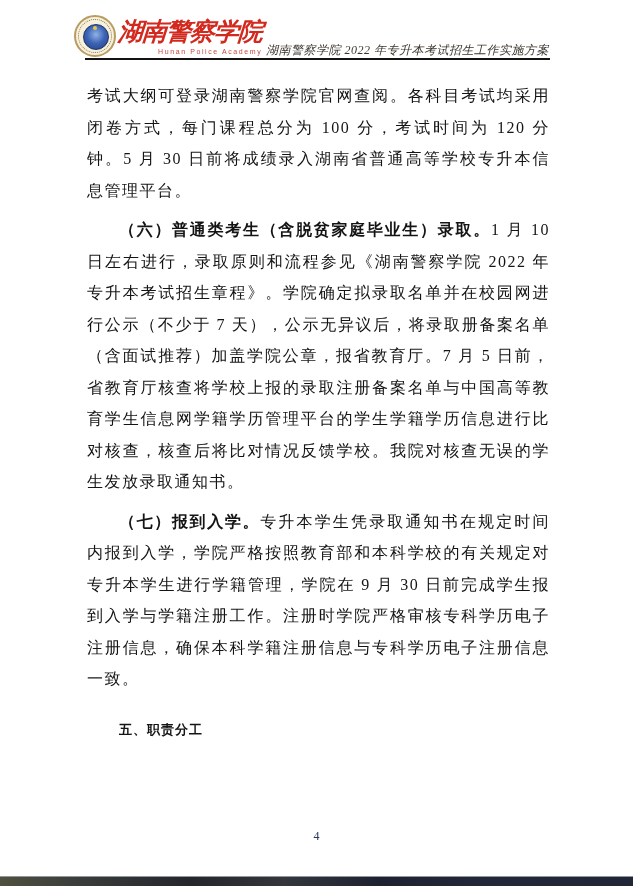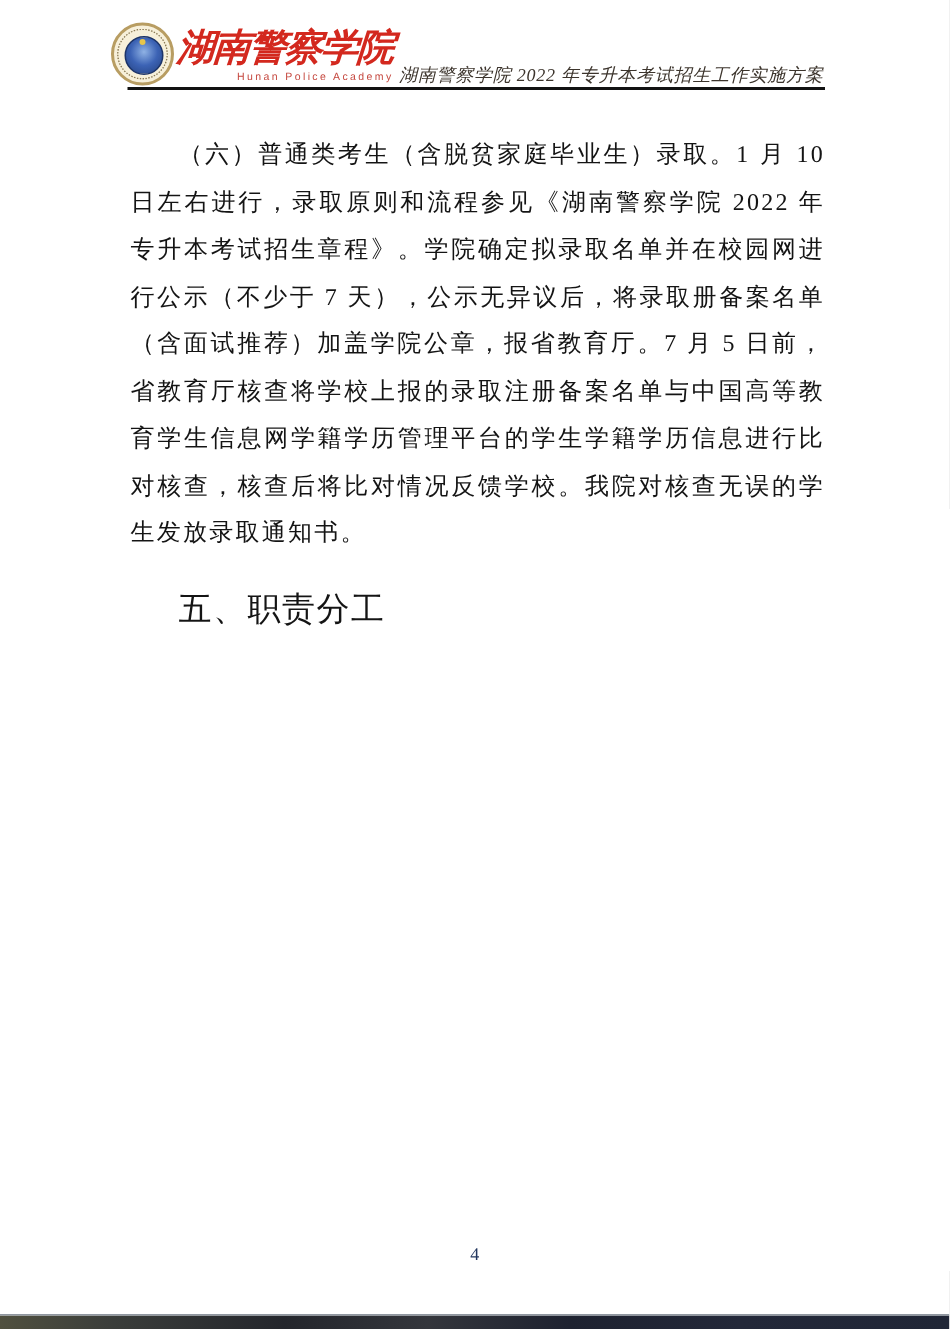--- a/index.html
+++ b/index.html
@@ -60,25 +60,25 @@
   }
   .para{
     margin:0;
     font-size:16px;line-height:31.5px;letter-spacing:1.5px;
     color:#141414;text-align:justify;
   }
   .para.indent{text-indent:2em;}
   .para.sp{margin-top:8px;}
   .para.heading{margin-top:18px;}
   .b{
-    font-weight:normal;
+    font-weight:bold;
     font-family:"Liberation Sans","DejaVu Sans",sans-serif;
     letter-spacing:1px;
   }
-  .heading .b{font-size:22px;}
+  .heading .b{font-size:13px;}
 
   
   .page-number{
     position:absolute;left:0;top:829px;width:100%;
     text-align:center;font-size:12px;color:#22365e;
     font-family:"Liberation Serif", serif;
   }
   .bottom-bar{
     position:absolute;left:0;bottom:0;width:100%;height:9px;
     border-top:1px solid #9097a0;
@@ -99,23 +99,25 @@
       <div class="emblem-star"></div>
     </div>
     <div class="logo-cn">湖南警察学院</div>
     <div class="logo-en">Hunan Police Academy</div>
     <div class="doc-title">湖南警察学院 2022 年专升本考试招生工作实施方案</div>
     <div class="rule"></div>
   </header>
 
   <main class="doc-body">
 
+    <p class="para"><span>考试大纲可登录湖南警察学院官网查阅。各科目考试均采用闭卷方式，每门课程总分为 100 分，考试时间为 120 分钟。5 月 30 日前将成绩录入湖南省普通高等学校专升本信息管理平台。</span></p>
 
     <p class="para indent sp"><span class="b">（六）普通类考生（含脱贫家庭毕业生）录取。</span><span>1 月 10 日左右进行，录取原则和流程参见《湖南警察学院 2022 年专升本考试招生章程》。学院确定拟录取名单并在校园网进行公示（不少于 7 天），公示无异议后，将录取册备案名单（含面试推荐）加盖学院公章，报省教育厅。7 月 5 日前，省教育厅核查将学校上报的录取注册备案名单与中国高等教育学生信息网学籍学历管理平台的学生学籍学历信息进行比对核查，核查后将比对情况反馈学校。我院对核查无误的学生发放录取通知书。</span></p>
 
+    <p class="para indent sp"><span class="b">（七）报到入学。</span><span>专升本学生凭录取通知书在规定时间内报到入学，学院严格按照教育部和本科学校的有关规定对专升本学生进行学籍管理，学院在 9 月 30 日前完成学生报到入学与学籍注册工作。注册时学院严格审核专科学历电子注册信息，确保本科学籍注册信息与专科学历电子注册信息一致。</span></p>
 
     <p class="para indent heading"><span class="b">五、职责分工</span></p>
 
 
   </main>
 
   <div class="page-number">4</div>
 
   <div class="bottom-bar"></div>
 

